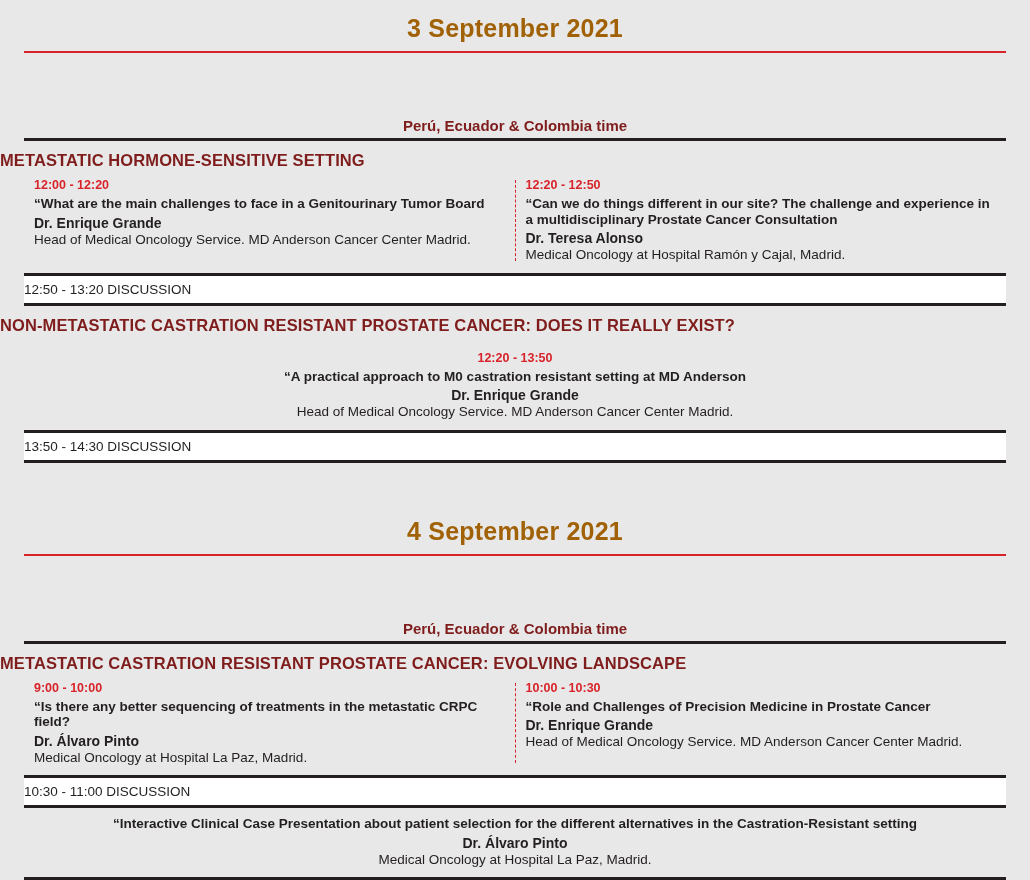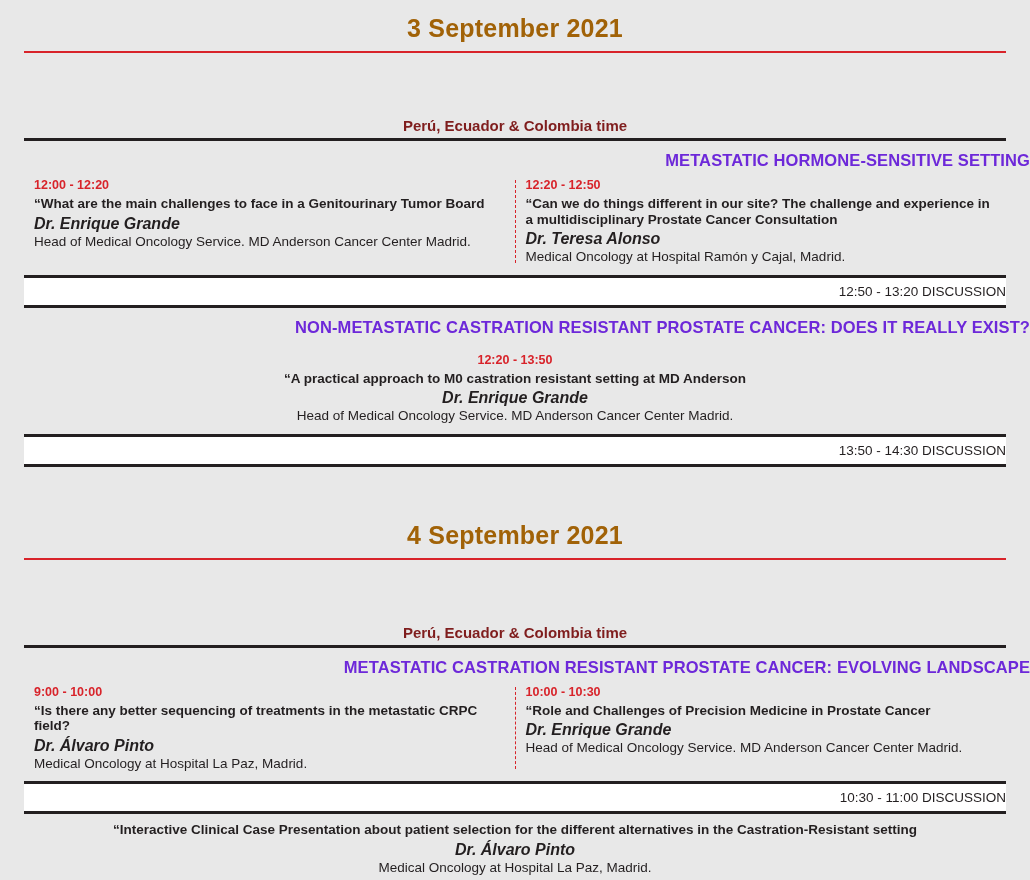--- a/index.html
+++ b/index.html
@@ -44,22 +44,22 @@
   }
   .timezone {
     text-align: center;
     font-size: 15px;
     font-weight: bold;
     padding: 20px 0 4px 0;
     color: #7f1d1d;
     margin-top: 44px;
   }
   .section-title {
-    text-align: right;
-    color: #6d28d9;
+    text-align: left;
+    color: #7f1d1d;
     font-size: 16.5px;
     font-weight: bold;
     padding: 10px 0 8px 0;
     letter-spacing: 0.1px;
   }
 
   .two-col {
     display: flex;
     width: 982px;
     margin: 0 auto;
@@ -83,40 +83,39 @@
     font-weight: bold;
     padding-bottom: 4px;
   }
   .talk-title {
     font-size: 13.5px;
     font-weight: bold;
     line-height: 1.15;
     color: #231f20;
   }
   .speaker {
-    font-size: 16px;
-    font-weight: bold;
-    font-style: italic;
+    font-size: 14px;
+    font-weight: bold;
     padding-top: 3px;
     color: #231f20;
   }
   .affil {
     font-size: 13.5px;
     line-height: 1.15;
     padding-top: 1px;
     color: #231f20;
   }
 
   .discussion-wrap {
     width: 982px;
     margin: 0 auto;
   }
   .discussion {
     background: #ffffff;
-    text-align: right;
+    text-align: left;
     font-size: 13.5px;
     padding: 6px 0 6px 0;
     color: #231f20;
   }
 
   .single-block {
     width: 982px;
     margin: 0 auto;
     text-align: center;
     padding: 8px 0 10px 0;

